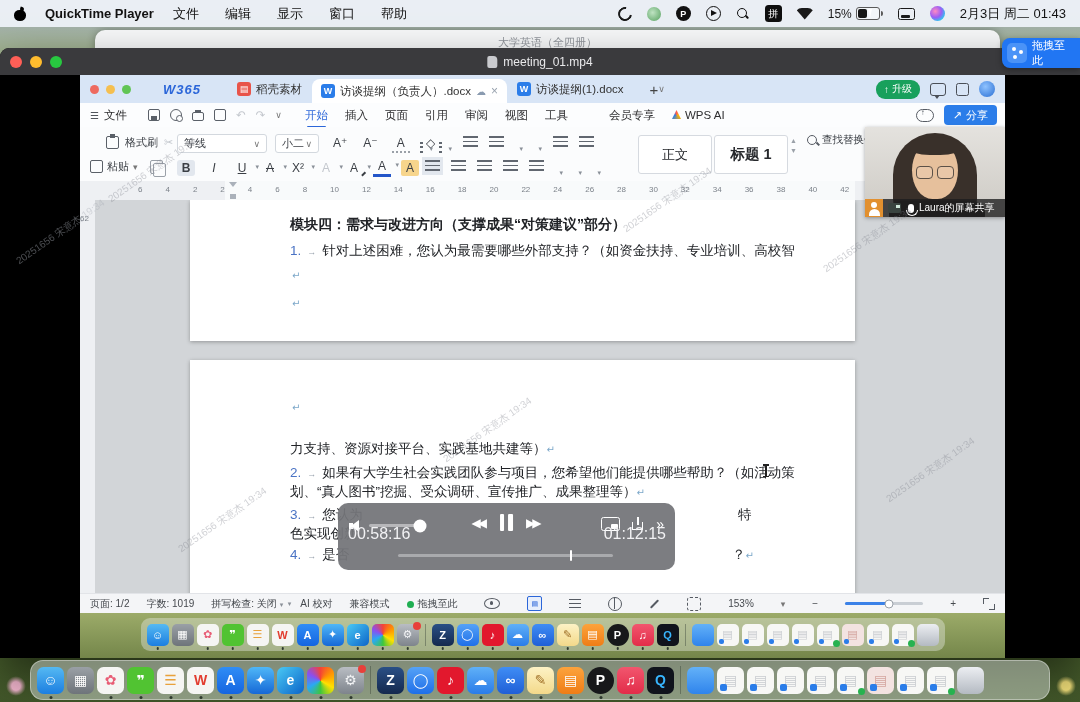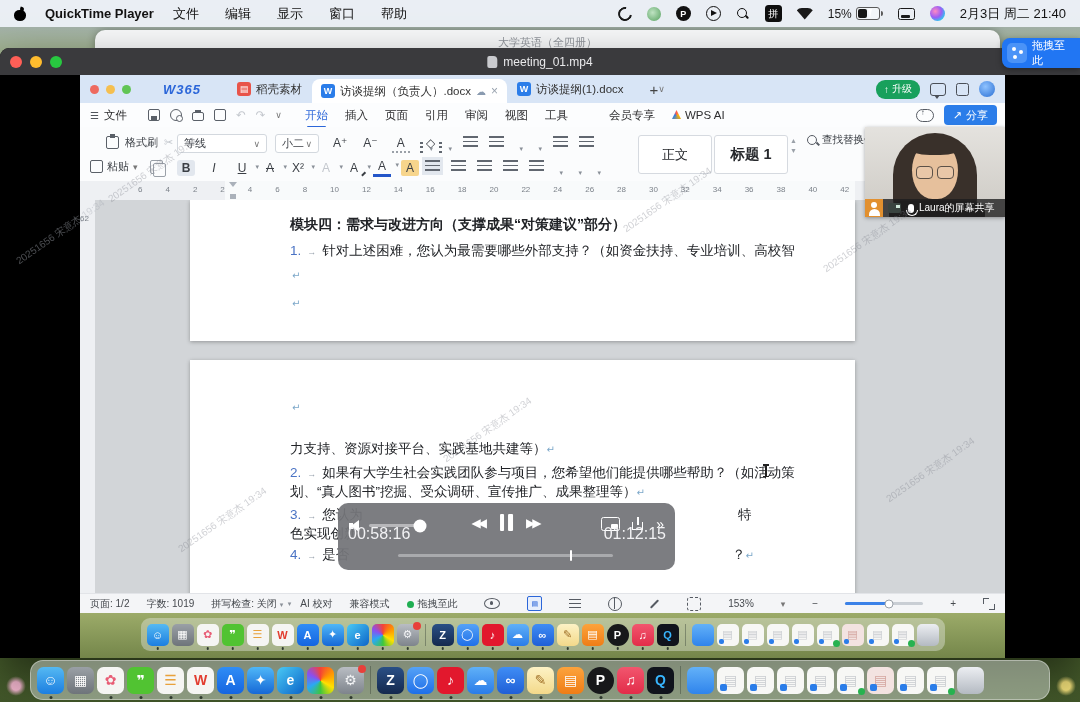--- a/index.html
+++ b/index.html
@@ -276,21 +276,21 @@
       <span class="battery">
         <span>15%</span>
         <span class="bat-body">
             <span class="bat-fill"></span>
             <span class="bat-bolt"></span>
           </span>
         <span class="bat-cap"></span>
       </span>
       <span class="mirror-icon"></span>
       <span class="siri-icon"></span>
-      <span class="mb-clock">2月3日 周二 21:40</span>
+      <span class="mb-clock">2月3日 周二 01:43</span>
     </div>
   </div>
 
   <div class="bgwin">
     <span>大学英语（全四册）</span>
   </div>
 
   <div class="dragbadge">
     <span class="badge-ic"></span>
     <span>拖拽至此</span>

